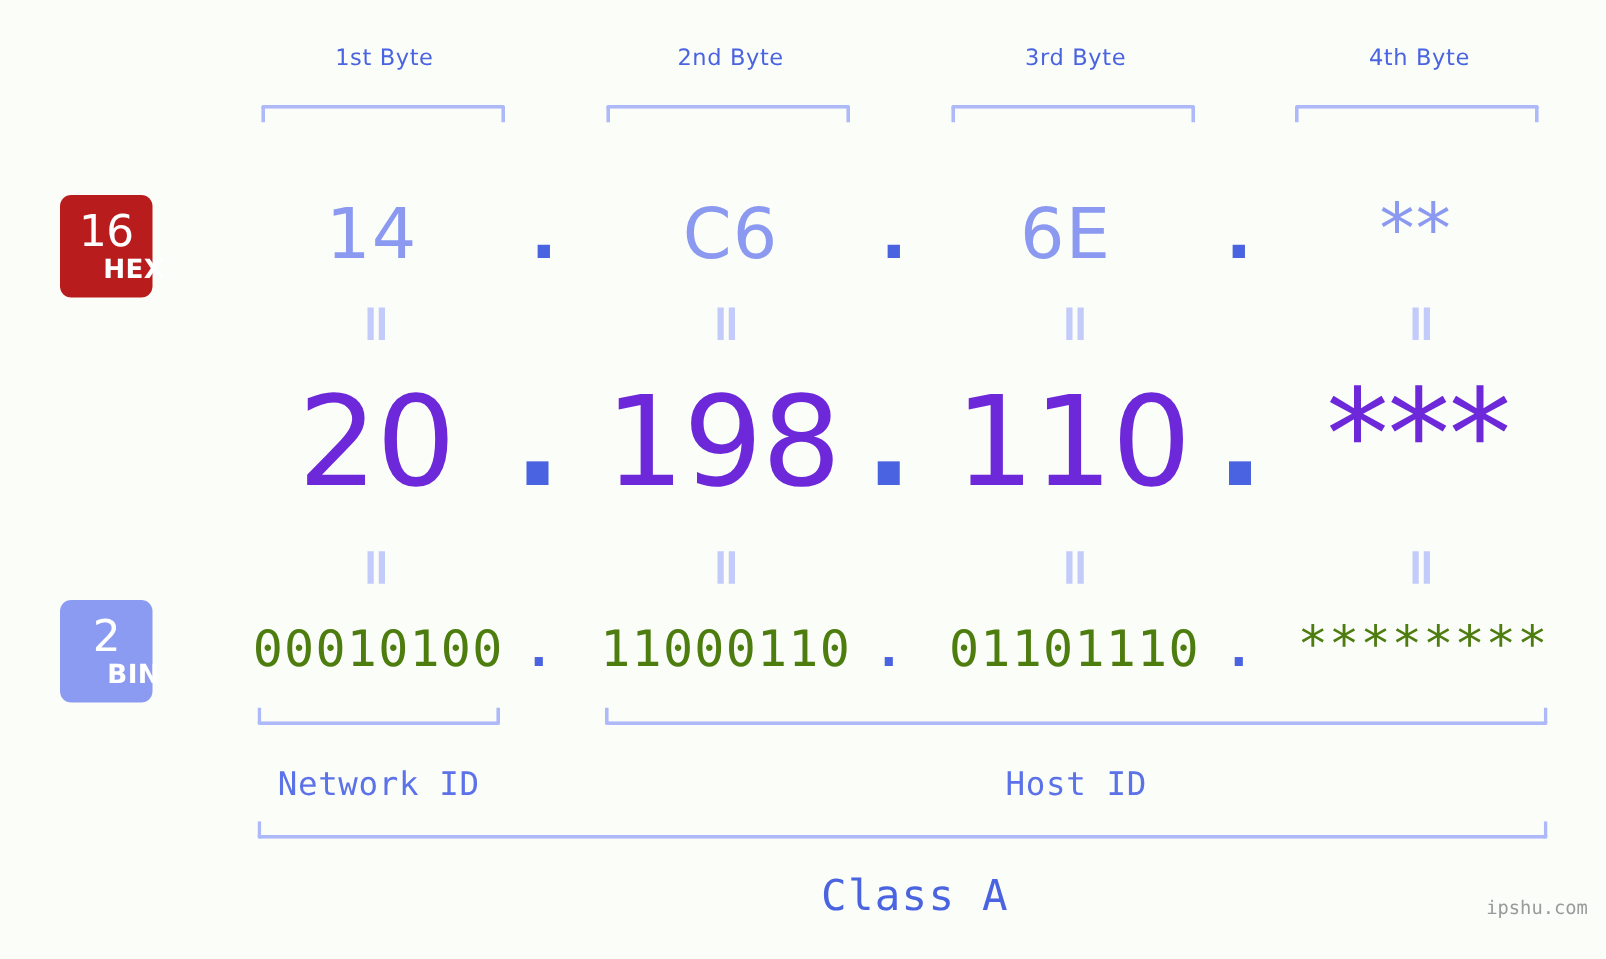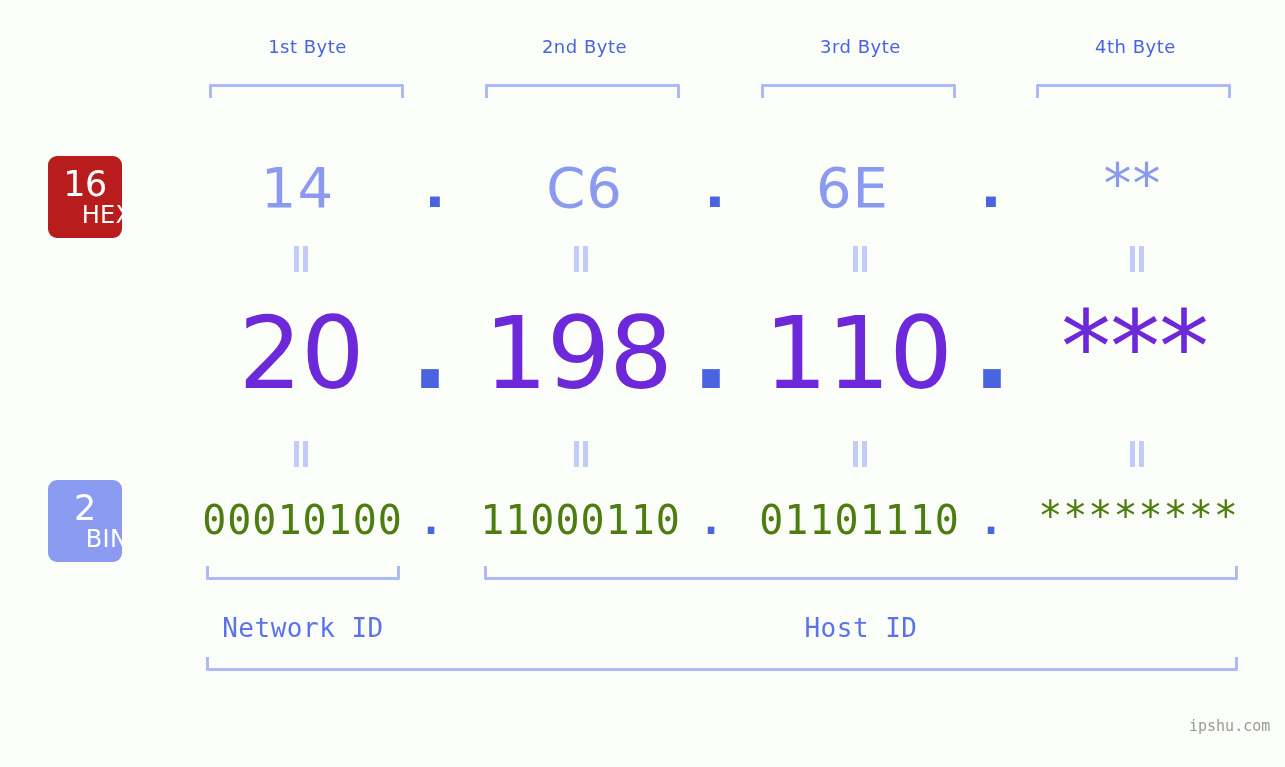--- a/index.html
+++ b/index.html
@@ -63,22 +63,22 @@
     align-items: center;
     justify-content: center;
     line-height: 1;
   }
   .badge .badge-num {
     font-size: 35px;
     font-weight: 400;
     letter-spacing: -0.5px;
   }
   .badge .badge-label {
-    font-size: 24px;
-    font-weight: 400;
+    font-size: 21px;
+    font-weight: 700;
     margin-top: 1px;
     letter-spacing: 0.3px;
     margin-left: 44px;
   }
 
   
   .row {
     position: absolute;
     left: 0;
     width: 1285px;
@@ -321,18 +321,21 @@
 
   <div class="id-label" style="left:761px; top:613px; width:200px;">
     <span>Host ID</span>
   </div>
   <div class="id-label" style="left:203px; top:613px; width:200px;">
     <span>Network ID</span>
   </div>
 
   <div class="bracket-bottom" style="left:206px; top:657px; width:1032px;"></div>
 
+  <div class="class-label" style="left:622px; top:697px; width:220px;">
+    <span>Class A</span>
+  </div>
 
   <div class="watermark" style="left:1189px; top:717px;">
     <span>ipshu.com</span>
   </div>
 
 </div>
 
 </body></html>

